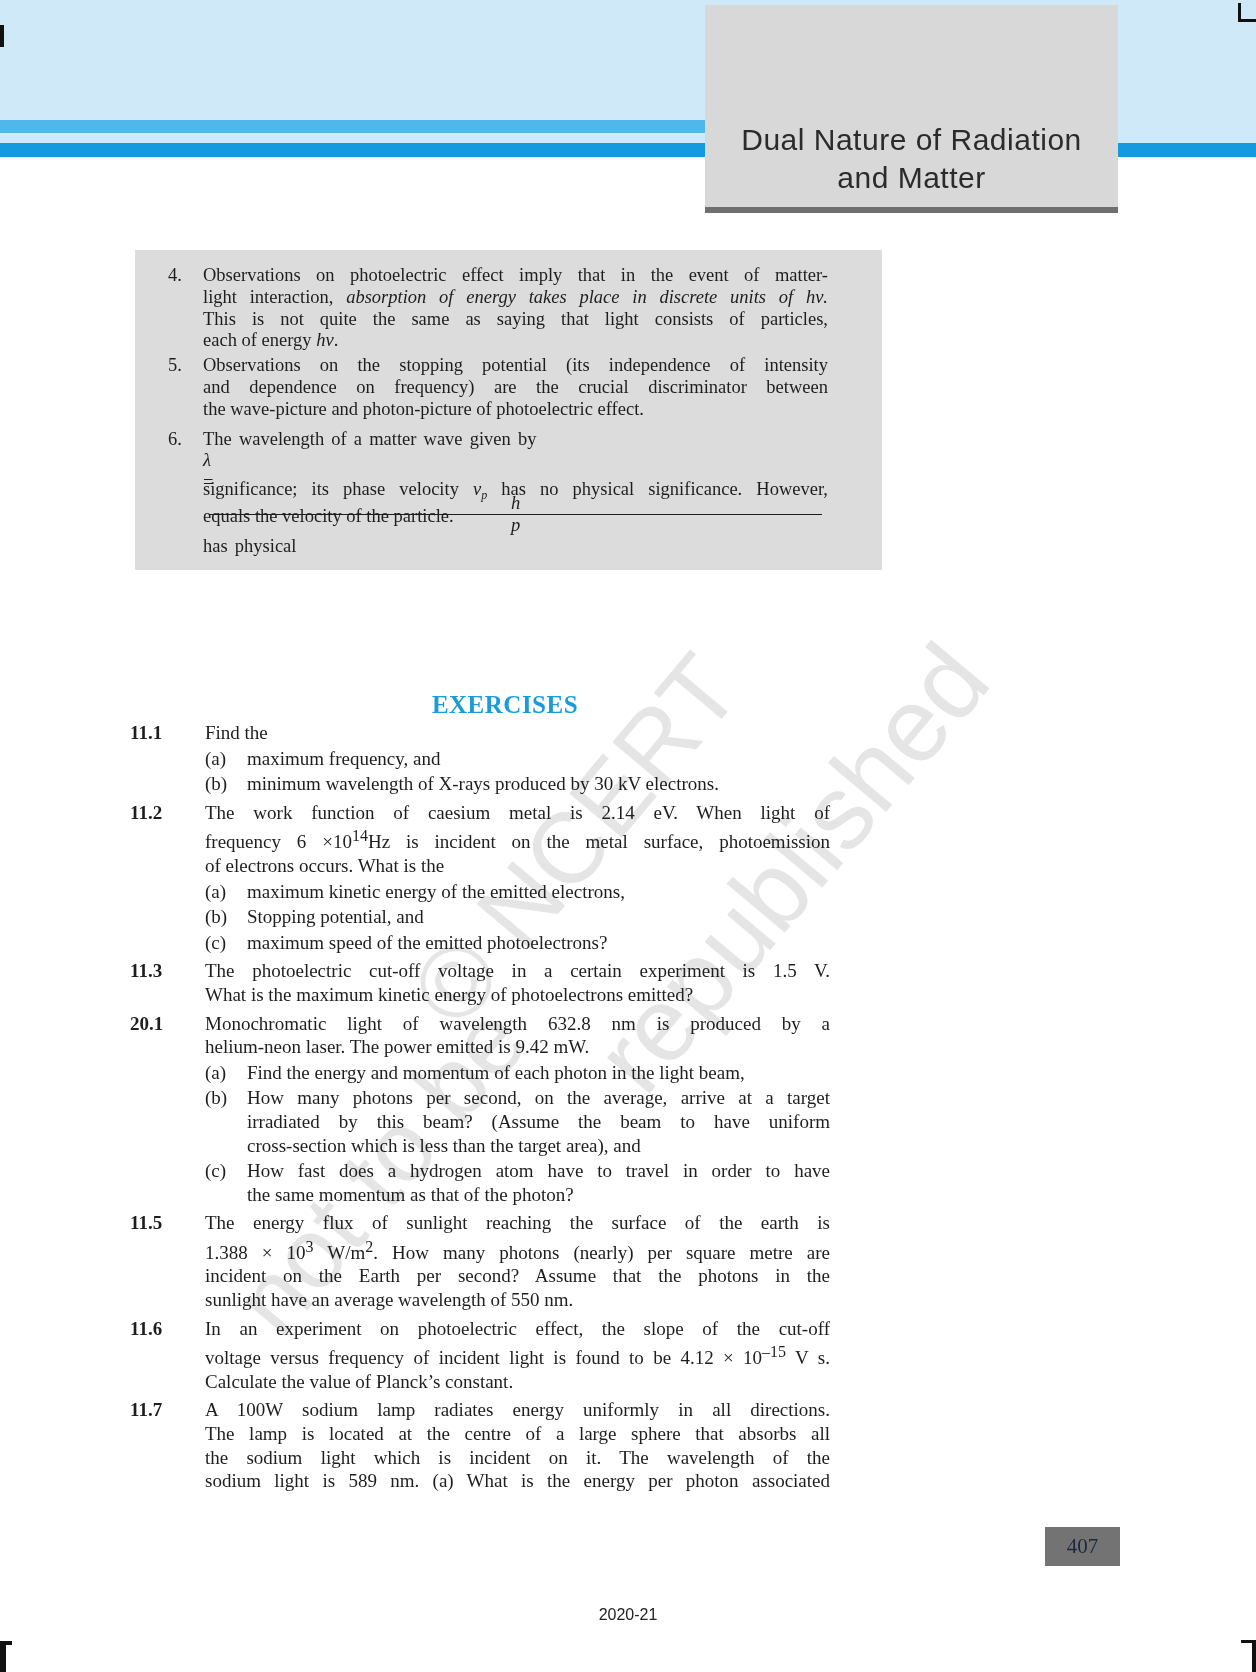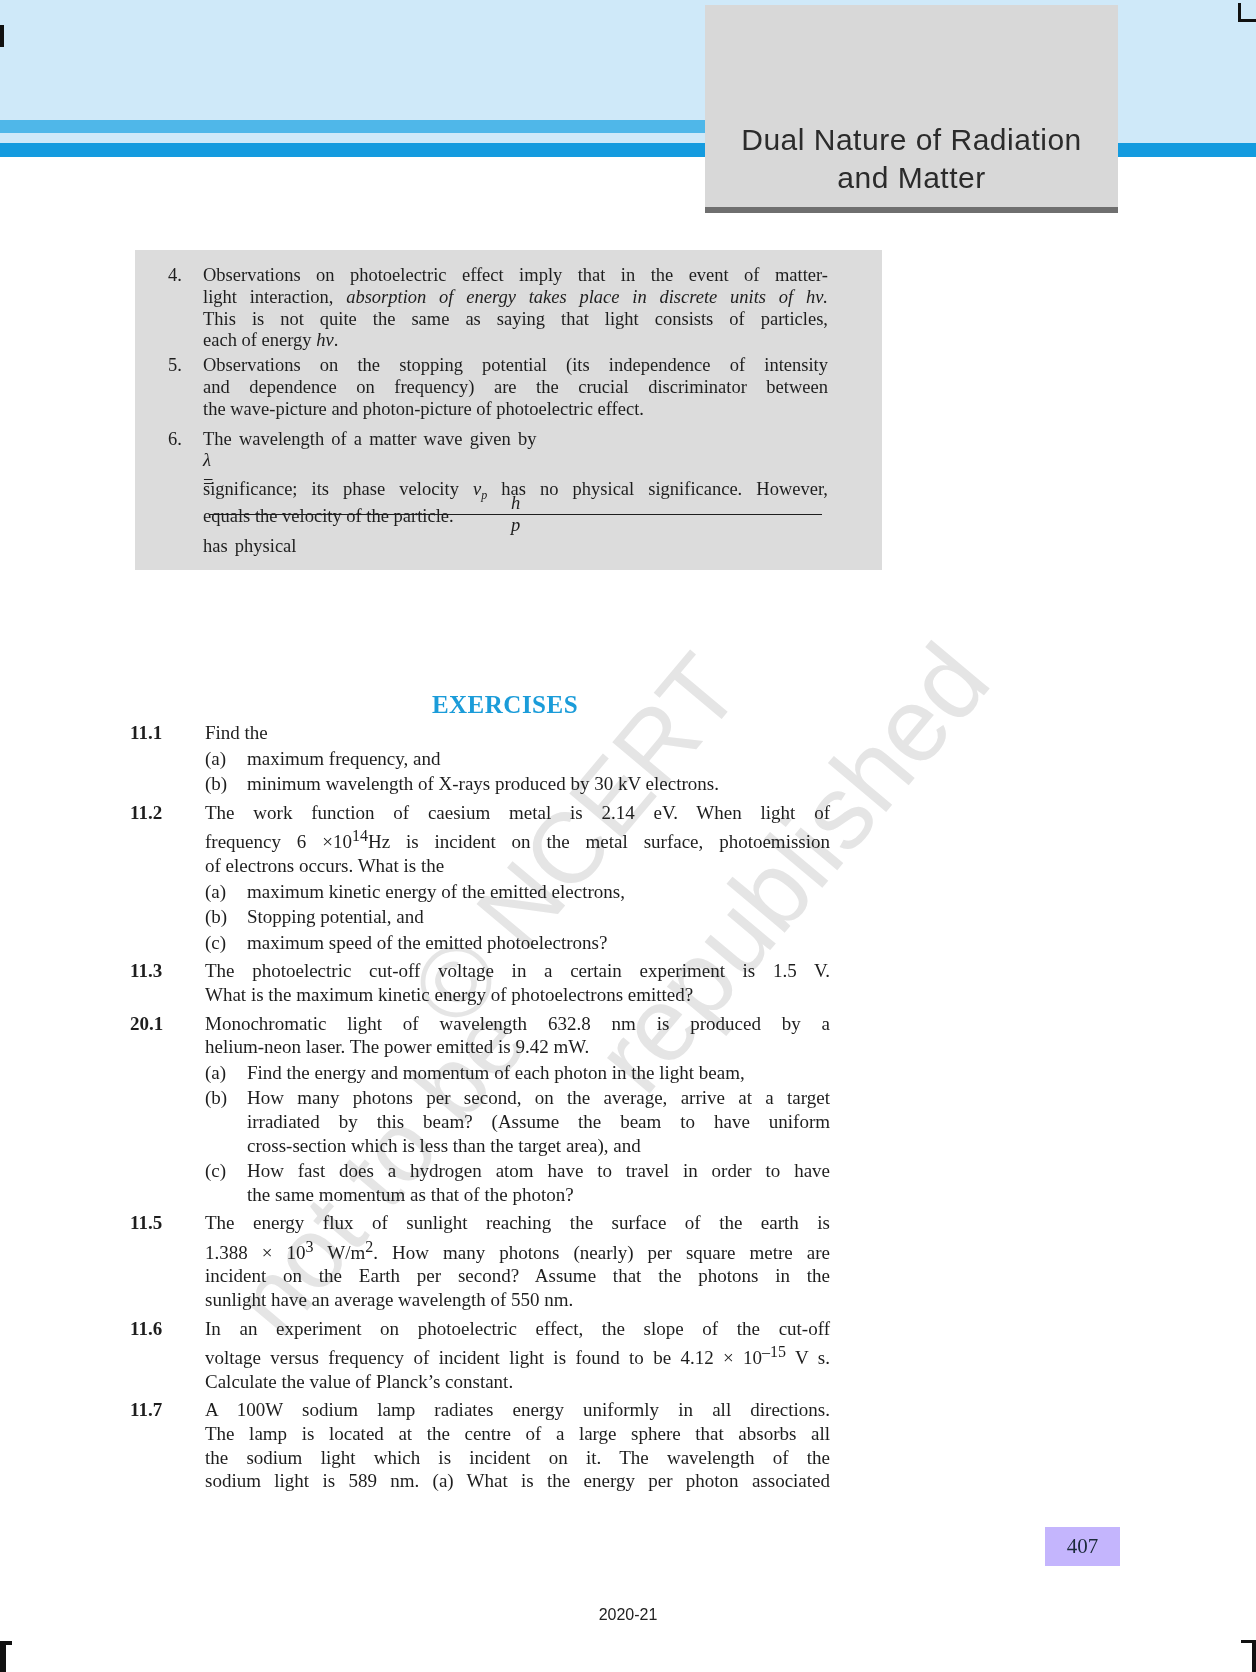--- a/index.html
+++ b/index.html
@@ -64,21 +64,21 @@
   .problems{position:absolute;left:130px;top:716px;width:760px;z-index:1;}
   .prob{display:flex;margin-top:5px;}
   .prob-num{width:75px;flex:0 0 75px;font-weight:bold;font-size:19px;line-height:23.6px;}
   .prob-body{width:625px;}
   .prob-body .line{font-size:19px;line-height:23.6px;}
   .sub{display:flex;margin-top:2px;}
   .sub-label{width:42px;flex:0 0 42px;font-size:19px;line-height:23.6px;}
   .sub-body{width:583px;}
   
   .page-num-box{
-    position:absolute;left:1045px;top:1527px;width:75px;height:39px;background:#c4b5fd;z-index:2;
+    position:absolute;left:1045px;top:1527px;width:75px;height:39px;background:#737373;z-index:2;
     display:flex;align-items:center;justify-content:center;font-size:21px;color:#1b2a3a;
   }
   .edition{
     position:absolute;left:0;top:1606px;width:1256px;text-align:center;z-index:2;
     font-family:"Liberation Sans","DejaVu Sans",sans-serif;font-size:16px;color:#222;
   }
 </style>
 </head>
 <body>
 

